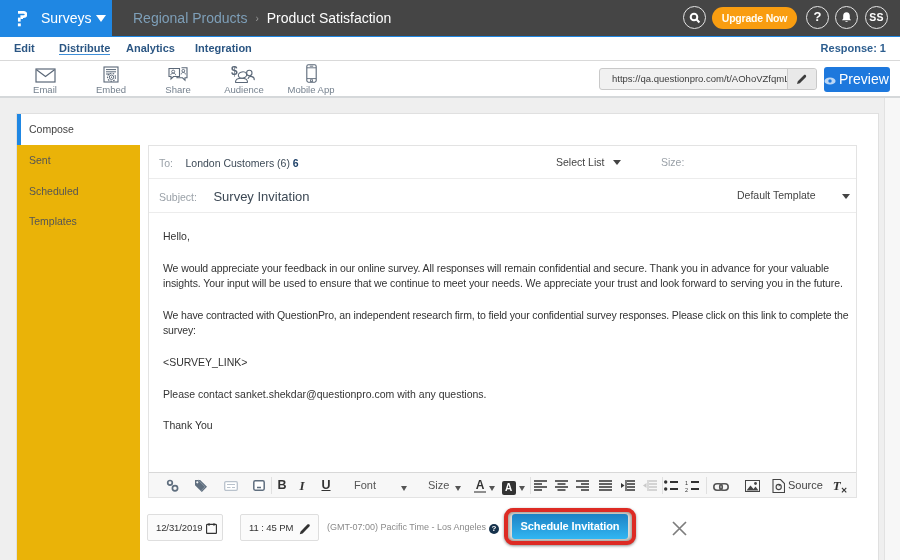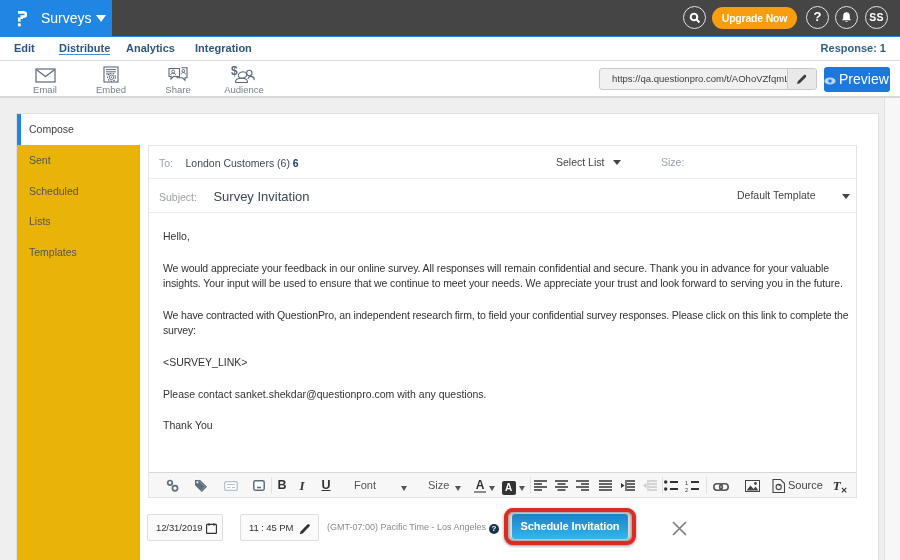--- a/index.html
+++ b/index.html
@@ -69,20 +69,21 @@
 <div id="hdr">
   <div class="blueline"></div>
   <div id="logo-block">
     <svg style="position:absolute;left:17px;top:10px" width="10" height="17" viewBox="0 0 10 17">
       <path d="M1 2.4 H6.6 Q9 2.4 9 4.4 V4.6 Q9 6.6 6.6 6.6 H4.7 V9" fill="none" stroke="#fff" stroke-width="2.6"></path>
       <path d="M2.3 7.6 V11.6" stroke="#fff" stroke-width="2.7"></path>
       <rect x="0.9" y="13.4" width="2.9" height="2.9" fill="#fff"></rect>
     </svg>
   </div>
   <div id="surveys">Surveys<span class="caret"></span></div>
+  <div id="crumb"><span class="a">Regional Products</span><span class="gt">›</span><span class="b">Product Satisfaction</span></div>
   <div class="hcirc" style="left:683px">
     <svg width="12" height="12" viewBox="0 0 12 12" style="margin-top:4.5px">
       <circle cx="5" cy="5" r="3.3" fill="none" stroke="#fff" stroke-width="2"></circle>
       <path d="M7.6 7.6 L10.4 10.4" stroke="#fff" stroke-width="2.1"></path>
     </svg>
   </div>
   <div id="upg">Upgrade Now</div>
   <div class="hcirc" id="qm" style="left:806px">?</div>
   <div class="hcirc" style="left:835px">
     <svg width="13" height="13" viewBox="0 0 13 13" style="margin-top:4px">
@@ -141,40 +142,50 @@
         <svg width="26" height="19" viewBox="0 0 26 19">
       <text x="0" y="11" font-size="12" fill="#5b6878" font-family="Liberation Sans" font-weight="bold">$</text>
       <ellipse cx="11.5" cy="11" rx="4.2" ry="3.1" fill="none" stroke="#5b6878" stroke-width="1.1" transform="rotate(-12 11.5 11)"></ellipse>
       <circle cx="18.3" cy="9" r="2.7" fill="none" stroke="#5b6878" stroke-width="1.1"></circle>
       <path d="M4.5 18 C4.5 15.2 7.5 14.2 10.5 14.2 C13.5 14.2 16.5 15.2 16.5 18 Q16.5 18.6 15.8 18.6 L5.2 18.6 Q4.5 18.6 4.5 18 Z" fill="none" stroke="#5b6878" stroke-width="1.1"></path>
       <path d="M16.9 14.8 C17.6 12.6 19.6 12.2 20.9 12.6 C22.3 13 23.6 14 23.2 16.2" fill="none" stroke="#5b6878" stroke-width="1.1"></path>
     </svg>
       </span>
     <span class="lbl">Audience</span>
   </div>
+  <div class="tbitem" style="left:278px">
+    <span class="ico">
+        <svg width="11" height="19" viewBox="0 0 11 19">
+      <rect x="0.8" y="0.8" width="9.4" height="17.4" rx="1.6" fill="none" stroke="#5b6878" stroke-width="1.1"></rect>
+      <path d="M1 3.8 H10 M1 14.6 H10" stroke="#5b6878" stroke-width="0.9"></path>
+      <rect x="4.4" y="15.8" width="2.2" height="1.6" fill="none" stroke="#5b6878" stroke-width="0.8"></rect>
+      <path d="M3.8 2.2 H7.2" stroke="#5b6878" stroke-width="0.9"></path>
+    </svg>
+      </span>
+    <span class="lbl">Mobile App</span>
+  </div>
   <div id="urlbox">https://qa.questionpro.com/t/AOhoVZfqmL
     <span style="position:absolute;right:0;top:0;width:29px;height:20px;border-left:1px solid #ccc;background:#e9e9e9;border-radius:0 3px 3px 0"></span>
     <svg width="11" height="11" viewBox="0 0 11 11" style="position:absolute;right:9px;top:5px">
       <path d="M1 10 L1.8 7.2 L7.8 1.2 C8.3 0.7 9.3 0.7 9.8 1.2 C10.3 1.7 10.3 2.7 9.8 3.2 L3.8 9.2 Z" fill="#3c3c3c"></path>
     </svg>
   </div>
   <div id="prev">
     <svg width="12" height="8" viewBox="0 0 14 9" style="vertical-align:-1px;margin-right:3px">
       <ellipse cx="7" cy="4.5" rx="6.5" ry="4.2" fill="#bcd7f5"></ellipse>
       <circle cx="7" cy="4.5" r="2" fill="#1d78dd"></circle>
     </svg>Preview</div>
 </div>
 
 <div id="scrollstrip"></div>
 
 <div id="card">
   <div id="side">
     <div class="sitem">Sent</div>
     <div class="sitem">Scheduled</div>
-    <div class="sitem">Lists</div>
     <div class="sitem">Templates</div>
   </div>
   <div id="compose">Compose</div>
 
   <div id="box">
     <div class="row" id="torow">
       <span class="glabel" style="margin-left:10px">To:</span>
       <span class="val" style="margin-left:8px">London Customers (6) <b style="color:#1c3f67">6</b></span>
       <span class="abs" style="left:407px;font-size:10.5px;color:#444;top:0;line-height:32px">Select List</span>
       <span class="caret2 abs" style="left:464px;top:14px"></span>

